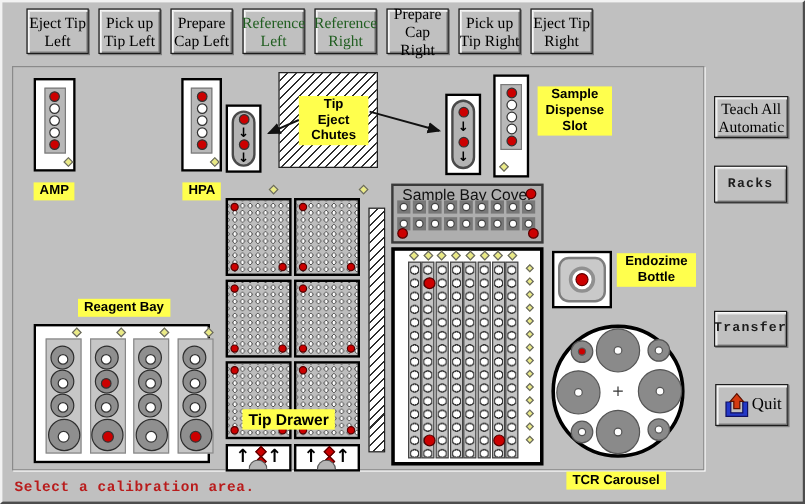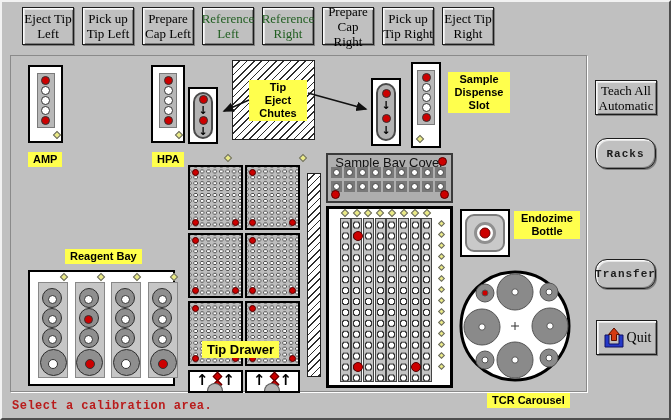--- a/index.html
+++ b/index.html
@@ -17,21 +17,21 @@
     cursor:pointer;display:flex;align-items:center;justify-content:center;text-align:center;
     padding:0;color:#000;
   }
   .btn-row{position:absolute;left:20px;top:5px;display:flex;gap:8px;}
   .tbtn{
     width:52px;height:38px;white-space:pre-line;
     font:13px/15px "Liberation Serif","DejaVu Serif",serif;
   }
   .tbtn.green{color:var(--green,#215e21);}
   .sbtn-serif{white-space:pre-line;font:13px/15px "Liberation Serif","DejaVu Serif",serif;}
-  .sbtn-mono{font:bold 11px/12px "Liberation Mono","DejaVu Sans Mono",monospace;letter-spacing:1px;color:#1d1d1d;border-radius:12px;}
+  .sbtn-mono{font:bold 11px/12px "Liberation Mono","DejaVu Sans Mono",monospace;letter-spacing:1px;color:#1d1d1d;}
   #btn-quit{font:14px "Liberation Serif","DejaVu Serif",serif;gap:1px;}
   
   #deck{
     position:absolute;left:8px;top:53px;width:577px;height:337px;box-sizing:border-box;
     border:1px solid #8a8a8a;box-shadow:1px 1px 0 #ffffff;
   }
   .module{position:absolute;background:#fff;border:2px solid #000;box-sizing:border-box;}
   .ylabel{
     position:absolute;background:var(--label-bg,#ffff4d);color:#000;
     font:bold 11px/13px "Liberation Sans","DejaVu Sans",sans-serif;
@@ -102,21 +102,21 @@
   .rg-bin{width:8px;height:8px;border-radius:50%;border:1px solid #333;margin:8.5px auto;box-sizing:content-box;}
   .wwhite{background:#fff;}.wred{background:var(--red,#cc0000);}
   
   #endo-box{position:absolute;left:449px;top:153px;width:50px;height:48px;background:#fff;border:2px solid #000;box-sizing:border-box;}
   .endo-oct{position:absolute;inset:3px;background:#c9c9c9;border:2px solid #7d7d7d;border-radius:9px;}
   .endo-ring{position:absolute;left:50%;top:50%;width:16px;height:16px;transform:translate(-50%,-50%);background:#fff;border:3px solid #909090;border-radius:50%;}
   .endo-red{position:absolute;left:50%;top:50%;width:9px;height:9px;transform:translate(-50%,-50%);background:var(--red,#cc0000);border:1px solid #600;border-radius:50%;}
   
   #arrows-svg{position:absolute;left:0;top:0;pointer-events:none;z-index:6;}
   #status{position:absolute;left:10px;top:397px;font:bold 12px "Liberation Mono","DejaVu Sans Mono",monospace;color:#b91c1c;letter-spacing:0.5px;}
-  #tcr-label{left:485px;top:391px;position:absolute;}
+  #tcr-label{left:470px;top:391px;position:absolute;}
 </style>
 </head>
 <body>
 
 <div class="window" style="--bg: #c0c0c0; --btn-face: #c0c0c0; --label-bg: #ffff4d; --red: #cc0000; --green: #215e21; --diamond: #eaea86;">
 
   <div class="btn-row">
     <button class="b3d tbtn">Eject Tip
 Left</button>
     <button class="b3d tbtn">Pick up

